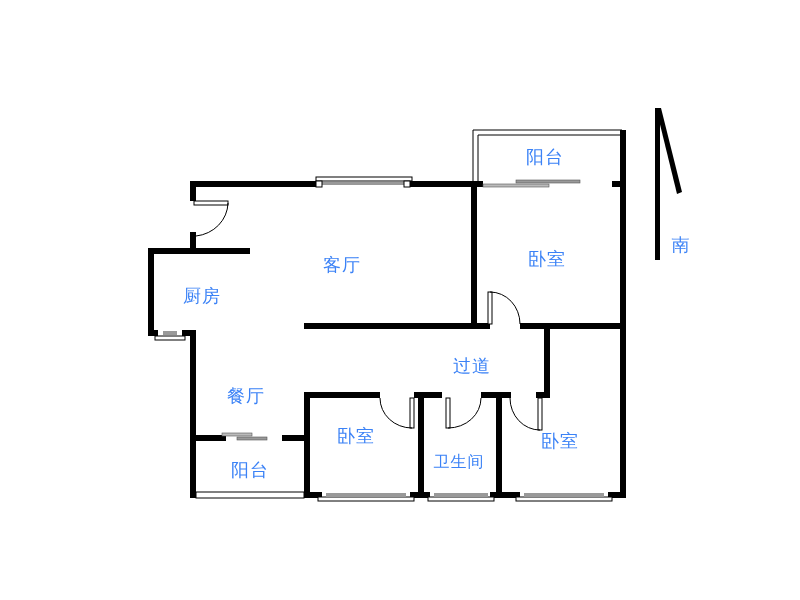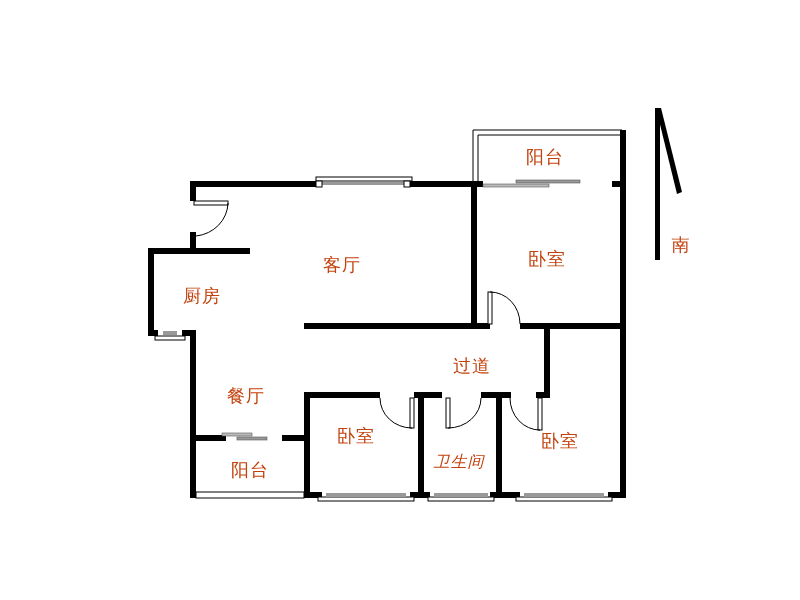--- a/index.html
+++ b/index.html
@@ -1,19 +1,19 @@
 <!DOCTYPE html>
 <html><head>
 <meta charset="utf-8">
 <style>
   html, body { margin: 0; padding: 0; background: #ffffff; }
   body { width: 800px; height: 600px; position: relative; overflow: hidden; font-family: "DejaVu Sans", sans-serif; }
   svg { position: absolute; left: 0; top: 0; }
-  .lbl { position: absolute; font-size: 18px; color: #c2410c; white-space: nowrap; transform: translate(-50%, -50%); letter-spacing: 1px; }
-  .lbl.small { font-size: 16px; font-style: italic; }
+  .lbl { position: absolute; font-size: 18px; color: #3b82f6; white-space: nowrap; transform: translate(-50%, -50%); letter-spacing: 1px; }
+  .lbl.small { font-size: 16px; }
 </style>
 </head>
 <body>
 
 <svg width="800" height="600" viewBox="0 0 800 600">
   <g fill="#000">
 
     <rect x="190" y="181" width="130" height="6"></rect>
     <rect x="408" y="181" width="72" height="6"></rect>
 

